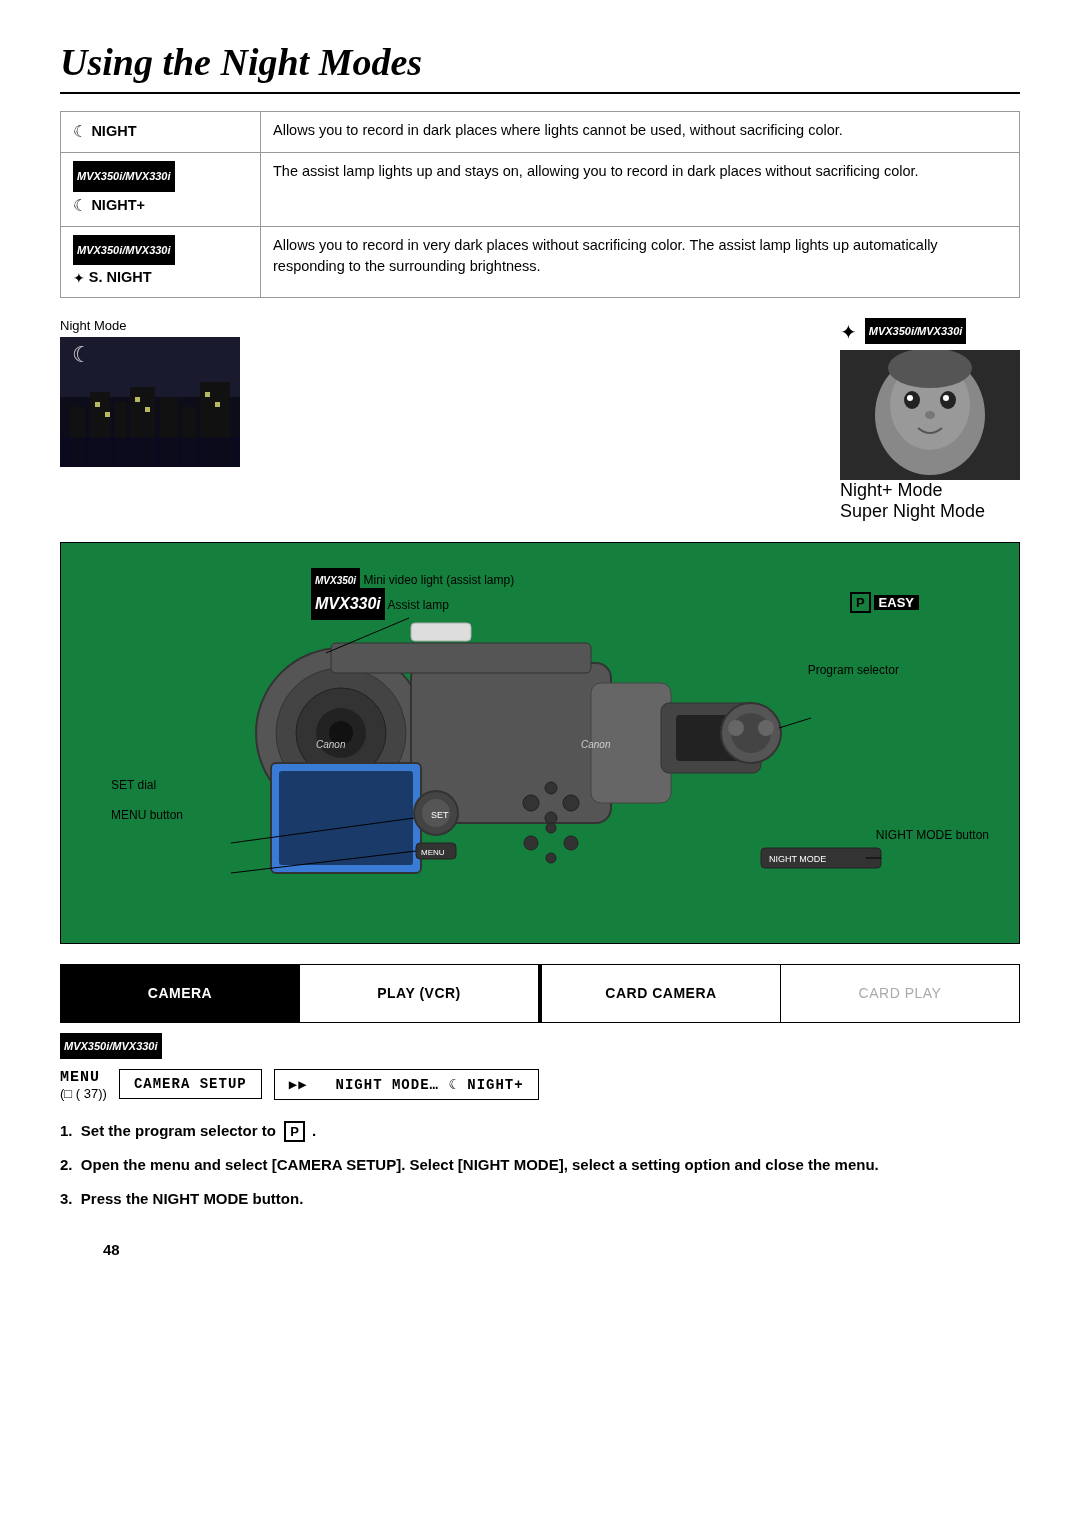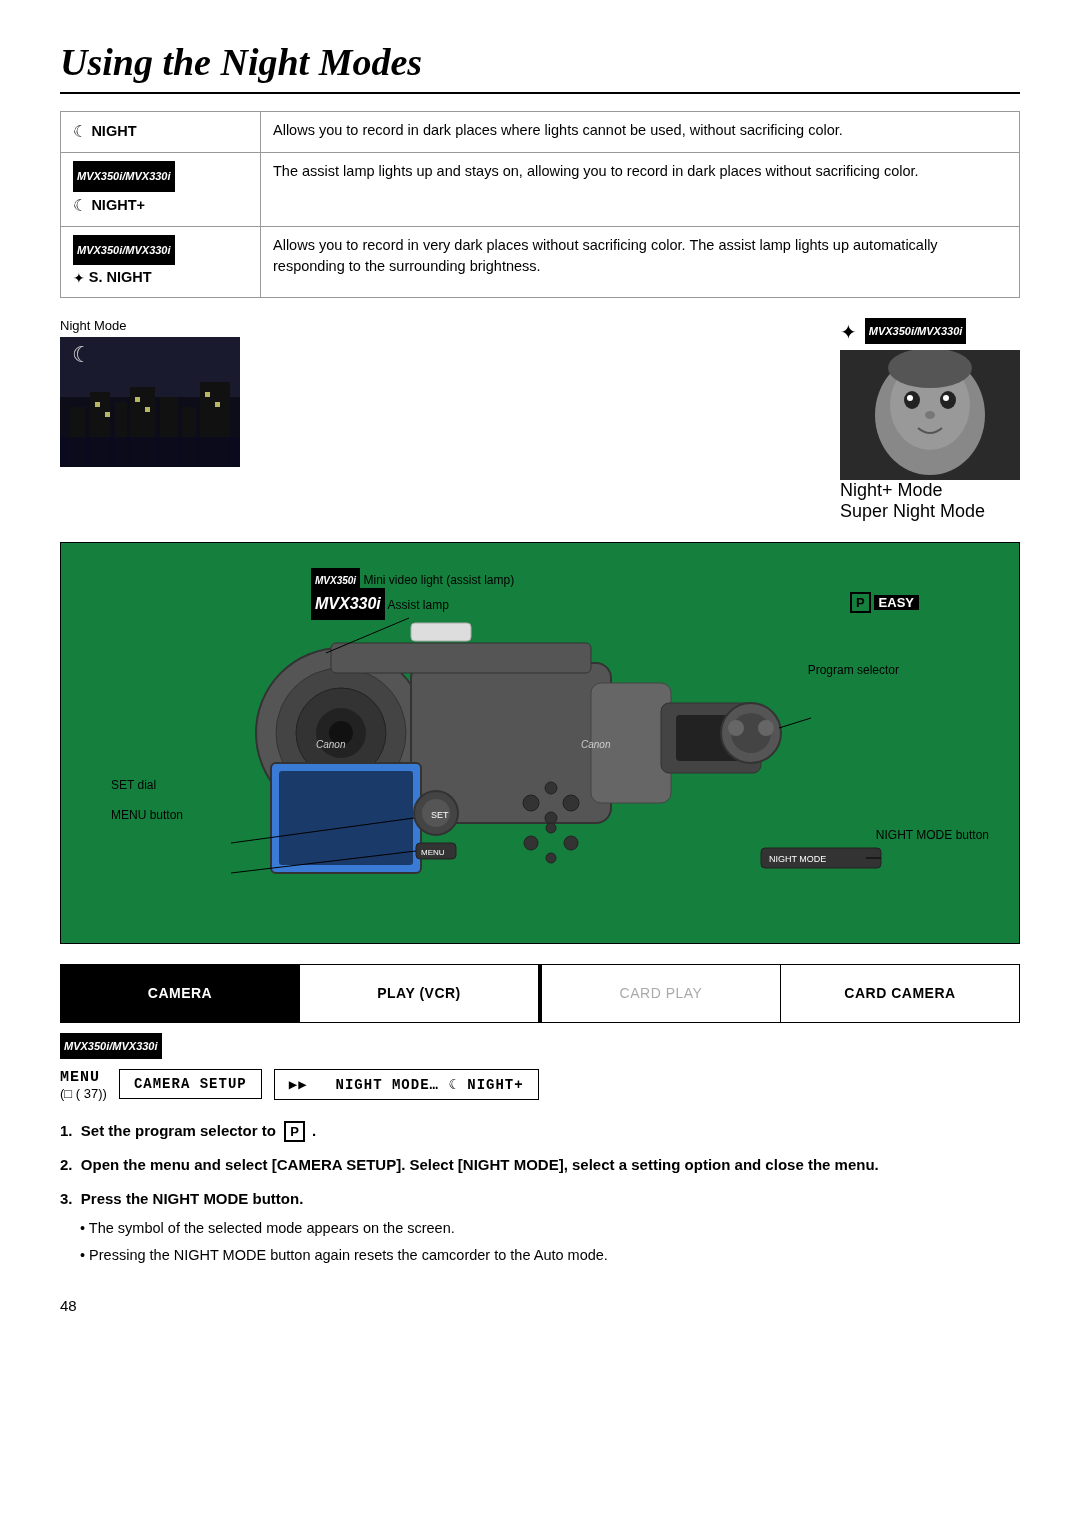--- a/index.html
+++ b/index.html
@@ -182,21 +182,22 @@
     .bullet-list li {
       font-size: 14.5px;
       line-height: 1.6;
       margin-bottom: 4px;
     }
 
     
     .page-number {
       margin-top: 30px;
       font-size: 15px;
-      font-weight: normal;
+      font-weight: bold;
+      margin-left: 43px;
     }
     .p-box {
       border: 2px solid #000;
       padding: 1px 4px;
       font-weight: bold;
       font-size: 13px;
       margin-right: 3px;
     }
     .easy-text {
       background: #000;
@@ -392,25 +393,25 @@
 
 
 <div class="mode-tabs">
   <div class="tab active">
     <span>CAMERA</span>
   </div>
   <div class="tab">
     <span>PLAY (VCR)</span>
   </div>
   <div class="tab-divider"></div>
+  <div class="tab">
+    <span>CARD CAMERA</span>
+  </div>
   <div class="tab dimmed">
     <span>CARD PLAY</span>
-  </div>
-  <div class="tab">
-    <span>CARD CAMERA</span>
   </div>
 </div>
 
 
 <div class="mvx-row">
   <span class="mvx-badge">MVX350i/MVX330i</span>
 </div>
 
 
 <div style="display:flex; align-items:flex-start; gap:12px; margin-top:6px; margin-bottom:18px;">
@@ -436,23 +437,19 @@
   <div class="step">
     <strong>1.&nbsp; Set the program selector to&nbsp;
       <span class="p-box">P</span>&nbsp;.
     </strong>
   </div>
   <div class="step">
     <strong>2.&nbsp; Open the menu and select [CAMERA SETUP]. Select [NIGHT MODE], select a setting option and close the menu.</strong>
   </div>
   <div class="step">
     <strong>3.&nbsp; Press the NIGHT MODE button.</strong>
-    <ul class="bullet-list">
-      <li>The symbol of the selected mode appears on the screen.</li>
-      <li>Pressing the NIGHT MODE button again resets the camcorder to the Auto mode.</li>
-    </ul>
   </div>
 </div>
 
 <div class="page-number">48</div>
 
 
 
 
 </body></html>

